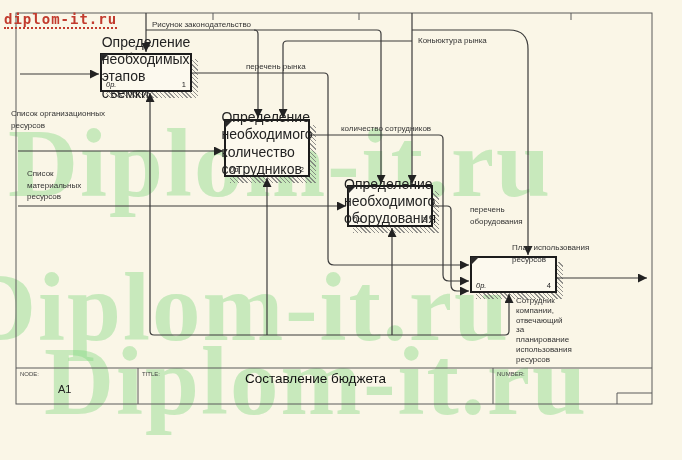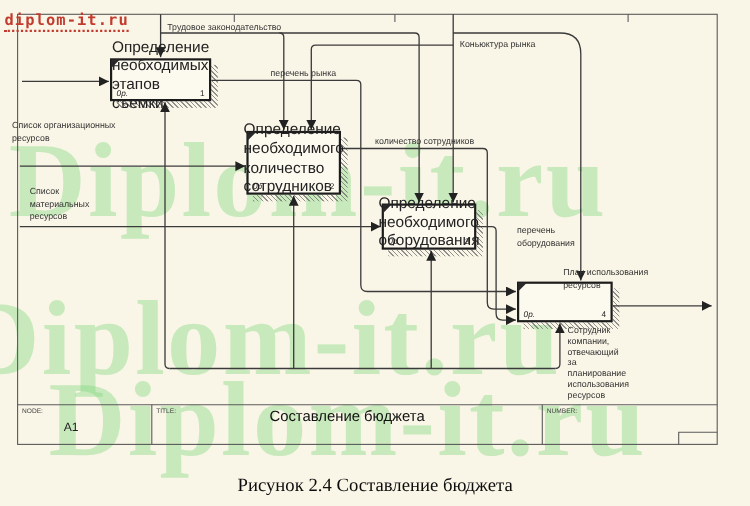--- a/index.html
+++ b/index.html
@@ -125,21 +125,21 @@
 оборудования</div>
     <div class="cost">0р.</div>
     <div class="num">3</div>
   </div>
   <div class="abox" style="left:470px;top:256px;width:87px;height:37px">
     <div class="fold"></div>
     <div class="cost">0р.</div>
     <div class="num">4</div>
   </div>
 
-  <div class="lbl" style="left:152px;top:19px">Трудовое законодательство</div>
+  <div class="lbl" style="left:152px;top:19px">Рисунок законодательство</div>
   <div class="lbl" style="left:418px;top:35px">Коньюктура рынка</div>
   <div class="lbl" style="left:246px;top:61px">перечень рынка</div>
   <div class="lbl" style="left:11px;top:108px">Список организационных
 ресурсов</div>
   <div class="lbl" style="left:27px;top:168px">Список
 материальных
 ресурсов</div>
   <div class="lbl" style="left:341px;top:123px">количество сотрудников</div>
   <div class="lbl" style="left:470px;top:204px">перечень
 оборудования</div>
@@ -152,15 +152,14 @@
 планирование
 использования
 ресурсов</div>
 
   <div class="bar-lbl" style="left:20px;top:371px">NODE:</div>
   <div id="node-value">A1</div>
   <div class="bar-lbl" style="left:142px;top:371px">TITLE:</div>
   <div id="title-value">Составление бюджета</div>
   <div class="bar-lbl" style="left:497px;top:371px">NUMBER:</div>
 
-  <div id="caption">Рисунок 2.4 Составление бюджета</div>
 
 </div>
 
 </body></html>

